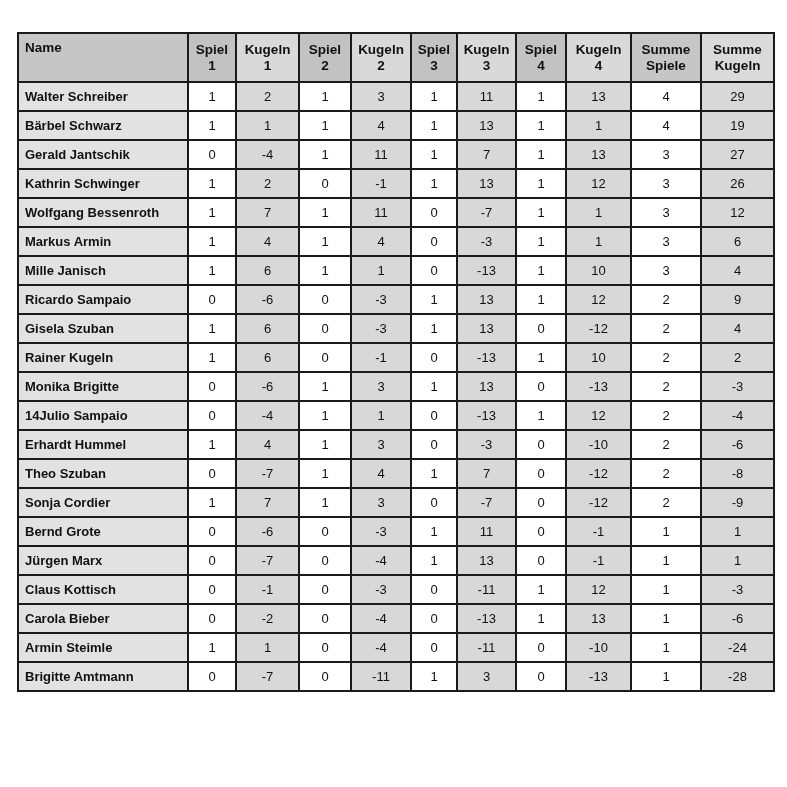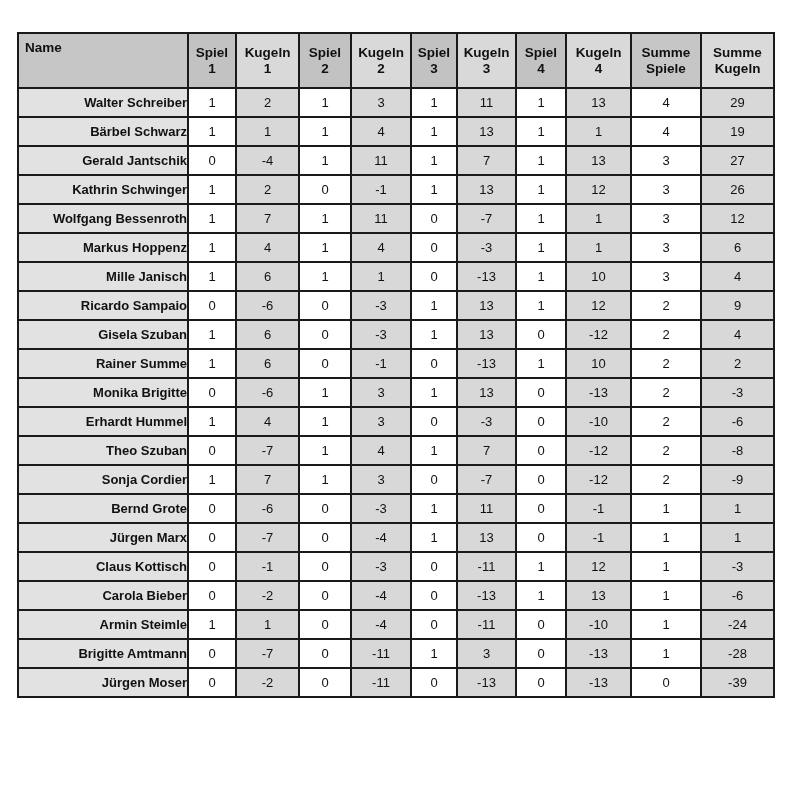--- a/index.html
+++ b/index.html
@@ -12,34 +12,34 @@
     border: 2px solid #1a1a1a;
   }
   table.results th, table.results td {
     border: 2px solid #1a1a1a;
     box-sizing: border-box;
     font-size: 13px;
     color: #111;
     padding: 0;
   }
   table.results th {
-    height: 55px;
+    height: 49px;
     font-weight: bold;
     font-size: 13.5px;
     line-height: 16px;
     text-align: center;
     vertical-align: middle;
   }
   table.results th.name-h { text-align: left; vertical-align: top; padding: 6px 0 0 6px; background: #c6c6c6; }
   table.results th.sp-h { background: #c2c2c2; margin-top: 32px; }
   table.results th.ku-h { background: #d9d9d9; }
   table.results th.sum-sp-h { background: #c6c6c6; }
   table.results th.sum-ku-h { background: #dadada; }
   table.results td { height: 29px; text-align: center; vertical-align: middle; }
-  table.results td.name { text-align: right; padding-left: 6px; font-weight: bold; background: #e2e2e2; }
+  table.results td.name { text-align: left; padding-left: 6px; font-weight: bold; background: #e2e2e2; }
   table.results td.sp { background: #ffffff; }
   table.results td.ku { background: #d8d8d8; }
   table.results td.sum-sp { background: #ffffff; }
   table.results td.sum-ku { background: #d8d8d8; }
   .hl { display: block; }
 </style>
 </head>
 <body>
 
 <table class="results">
@@ -163,21 +163,21 @@
         <td class="sp">1</td>
         <td class="ku">11</td>
         <td class="sp">0</td>
         <td class="ku">-7</td>
         <td class="sp">1</td>
         <td class="ku">1</td>
         <td class="sum-sp">3</td>
         <td class="sum-ku">12</td>
       </tr>
       <tr>
-        <td class="name">Markus Hoppenz</td>
+        <td class="name">Markus Armin</td>
         <td class="sp">1</td>
         <td class="ku">4</td>
         <td class="sp">1</td>
         <td class="ku">4</td>
         <td class="sp">0</td>
         <td class="ku">-3</td>
         <td class="sp">1</td>
         <td class="ku">1</td>
         <td class="sum-sp">3</td>
         <td class="sum-ku">6</td>
@@ -215,21 +215,21 @@
         <td class="sp">0</td>
         <td class="ku">-3</td>
         <td class="sp">1</td>
         <td class="ku">13</td>
         <td class="sp">0</td>
         <td class="ku">-12</td>
         <td class="sum-sp">2</td>
         <td class="sum-ku">4</td>
       </tr>
       <tr>
-        <td class="name">Rainer Summe</td>
+        <td class="name">Rainer Kugeln</td>
         <td class="sp">1</td>
         <td class="ku">6</td>
         <td class="sp">0</td>
         <td class="ku">-1</td>
         <td class="sp">0</td>
         <td class="ku">-13</td>
         <td class="sp">1</td>
         <td class="ku">10</td>
         <td class="sum-sp">2</td>
         <td class="sum-ku">2</td>
@@ -241,20 +241,33 @@
         <td class="sp">1</td>
         <td class="ku">3</td>
         <td class="sp">1</td>
         <td class="ku">13</td>
         <td class="sp">0</td>
         <td class="ku">-13</td>
         <td class="sum-sp">2</td>
         <td class="sum-ku">-3</td>
       </tr>
       <tr>
+        <td class="name">14Julio Sampaio</td>
+        <td class="sp">0</td>
+        <td class="ku">-4</td>
+        <td class="sp">1</td>
+        <td class="ku">1</td>
+        <td class="sp">0</td>
+        <td class="ku">-13</td>
+        <td class="sp">1</td>
+        <td class="ku">12</td>
+        <td class="sum-sp">2</td>
+        <td class="sum-ku">-4</td>
+      </tr>
+      <tr>
         <td class="name">Erhardt Hummel</td>
         <td class="sp">1</td>
         <td class="ku">4</td>
         <td class="sp">1</td>
         <td class="ku">3</td>
         <td class="sp">0</td>
         <td class="ku">-3</td>
         <td class="sp">0</td>
         <td class="ku">-10</td>
         <td class="sum-sp">2</td>
@@ -356,28 +369,15 @@
         <td class="sp">0</td>
         <td class="ku">-7</td>
         <td class="sp">0</td>
         <td class="ku">-11</td>
         <td class="sp">1</td>
         <td class="ku">3</td>
         <td class="sp">0</td>
         <td class="ku">-13</td>
         <td class="sum-sp">1</td>
         <td class="sum-ku">-28</td>
-      </tr>
-      <tr>
-        <td class="name">Jürgen Moser</td>
-        <td class="sp">0</td>
-        <td class="ku">-2</td>
-        <td class="sp">0</td>
-        <td class="ku">-11</td>
-        <td class="sp">0</td>
-        <td class="ku">-13</td>
-        <td class="sp">0</td>
-        <td class="ku">-13</td>
-        <td class="sum-sp">0</td>
-        <td class="sum-ku">-39</td>
       </tr>
     </tbody>
 </table>
 
 </body></html>

